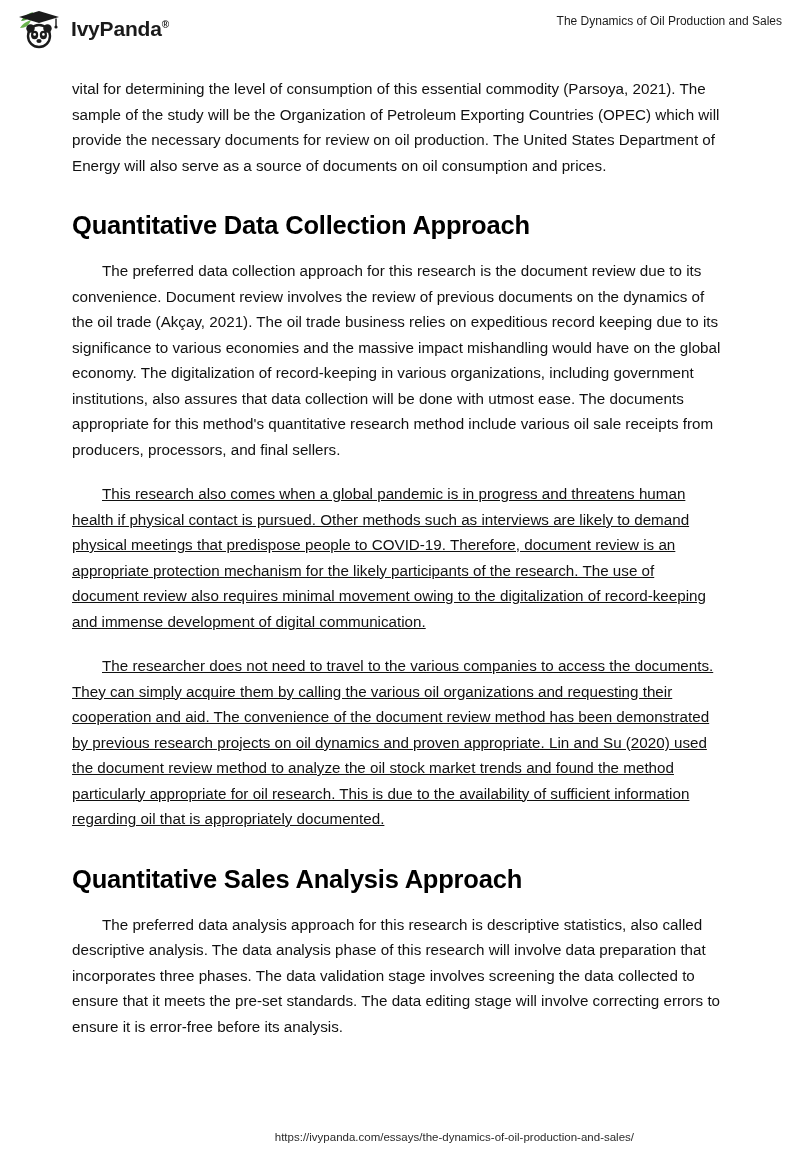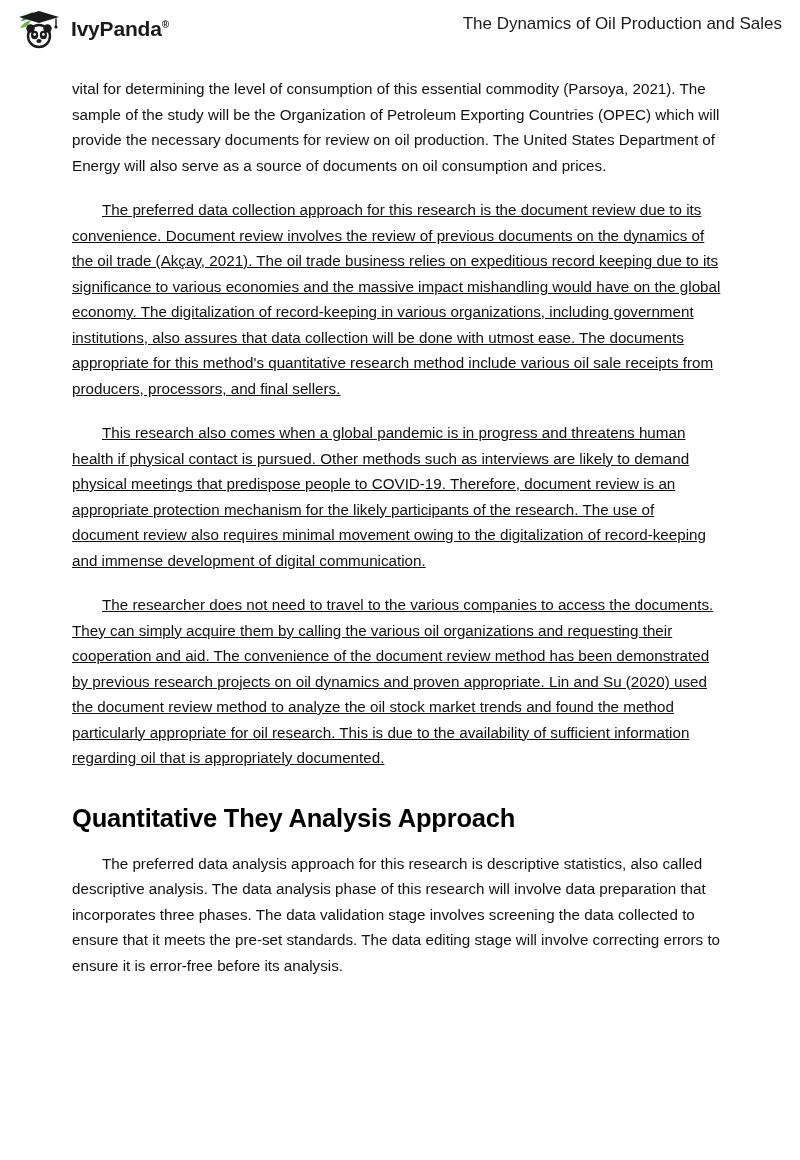--- a/index.html
+++ b/index.html
@@ -57,21 +57,21 @@
     font-size: 10px;
     vertical-align: super;
     font-weight: bold;
   }
   .header-title {
     position: absolute;
     left: 0;
     right: 18px;
     top: 14px;
     text-align: right;
-    font-size: 17px;
+    font-size: 12px;
     color: #1c1c1c;
   }
 
   
   .content {
     position: absolute;
     top: 76px;
     left: 72px;
     width: 652px;
   }
@@ -137,25 +137,27 @@
       </span>
       <span class="brand-text"><span>IvyPanda</span><span class="reg">®</span></span>
     </a>
     <div class="header-title">The Dynamics of Oil Production and Sales</div>
   </div>
 
   <div class="content">
 
     <p class="para">vital for determining the level of consumption of this essential commodity (Parsoya, 2021). The sample of the study will be the Organization of Petroleum Exporting Countries (OPEC) which will provide the necessary documents for review on oil production. The United States Department of Energy will also serve as a source of documents on oil consumption and prices.</p>
 
+    <h2 class="heading">Quantitative Data Collection Approach</h2>
 
     <p class="para indent">The preferred data collection approach for this research is the document review due to its convenience. Document review involves the review of previous documents on the dynamics of the oil trade (Akçay, 2021). The oil trade business relies on expeditious record keeping due to its significance to various economies and the massive impact mishandling would have on the global economy. The digitalization of record-keeping in various organizations, including government institutions, also assures that data collection will be done with utmost ease. The documents appropriate for this method's quantitative research method include various oil sale receipts from producers, processors, and final sellers.</p>
     <p class="para indent">This research also comes when a global pandemic is in progress and threatens human health if physical contact is pursued. Other methods such as interviews are likely to demand physical meetings that predispose people to COVID-19. Therefore, document review is an appropriate protection mechanism for the likely participants of the research. The use of document review also requires minimal movement owing to the digitalization of record-keeping and immense development of digital communication.</p>
     <p class="para indent">The researcher does not need to travel to the various companies to access the documents. They can simply acquire them by calling the various oil organizations and requesting their cooperation and aid. The convenience of the document review method has been demonstrated by previous research projects on oil dynamics and proven appropriate. Lin and Su (2020) used the document review method to analyze the oil stock market trends and found the method particularly appropriate for oil research. This is due to the availability of sufficient information regarding oil that is appropriately documented.</p>
 
-    <h2 class="heading">Quantitative They Analysis Approach</h2>
+    <h2 class="heading">Quantitative Sales Analysis Approach</h2>
 
     <p class="para indent">The preferred data analysis approach for this research is descriptive statistics, also called descriptive analysis. The data analysis phase of this research will involve data preparation that incorporates three phases. The data validation stage involves screening the data collected to ensure that it meets the pre-set standards. The data editing stage will involve correcting errors to ensure it is error-free before its analysis.</p>
 
   </div>
 
+  <div class="footer">https://ivypanda.com/essays/the-dynamics-of-oil-production-and-sales/</div>
 
 </div>
 
 </body></html>

